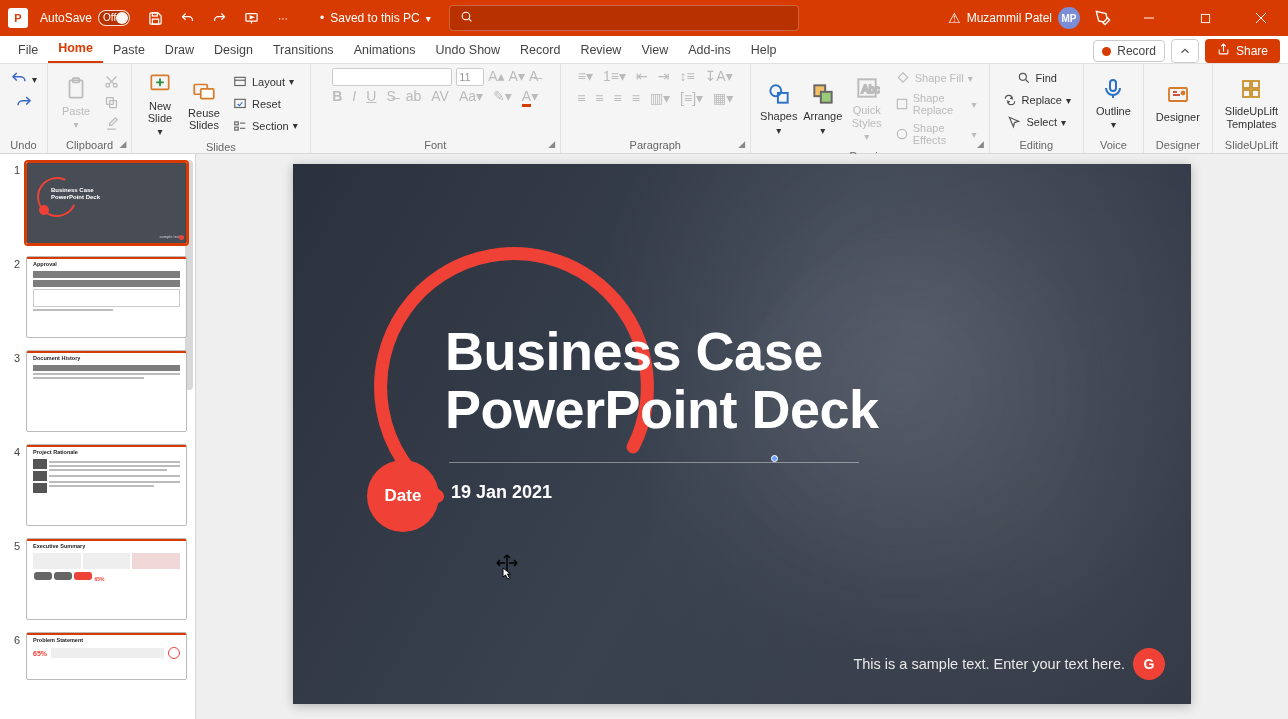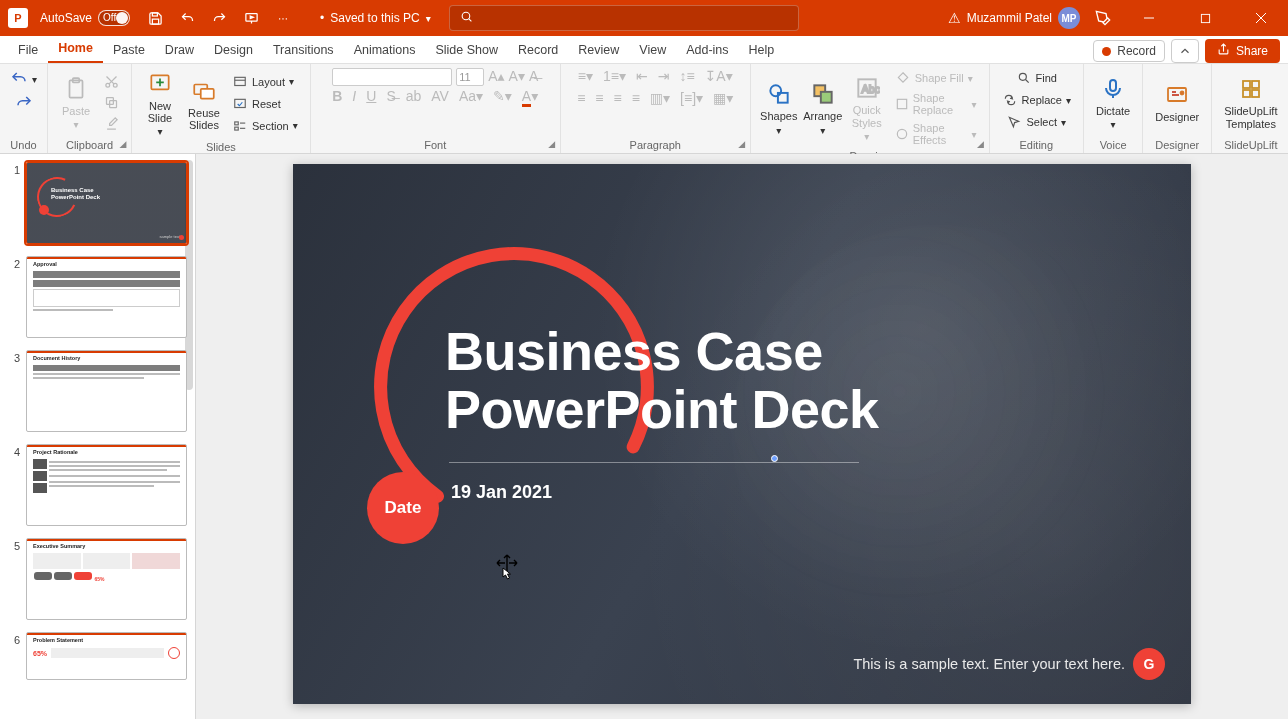--- a/index.html
+++ b/index.html
@@ -84,21 +84,21 @@
   .slide .bg {
     position:absolute; inset:0;
     background:
       radial-gradient(circle at 70% 30%, rgba(255,255,255,.10), transparent 45%),
       radial-gradient(circle at 85% 70%, rgba(255,255,255,.06), transparent 50%),
       linear-gradient(120deg, #2b313c 0%, #3a4250 48%, #2e3440 100%);
   }
   .slide .bgshape1 { position:absolute; right:40px; top:60px; width:420px; height:420px; border-radius:50%; background: radial-gradient(circle at 40% 40%, rgba(255,255,255,.05), transparent 60%); filter: blur(2px); }
   .ring { position:absolute; left:76px; top:78px; width:290px; height:290px; }
   .ring svg { width:100%; height:100%; }
-  .datebadge { position:absolute; left:74px; top:308px; width:72px; height:72px; border-radius:50%; background:#ef4136; color:#fff; display:flex; align-items:center; justify-content:center; font-weight:700; font-size:17px; }
+  .datebadge { position:absolute; left:74px; top:296px; width:72px; height:72px; border-radius:50%; background:#ef4136; color:#fff; display:flex; align-items:center; justify-content:center; font-weight:700; font-size:17px; }
   .title { position:absolute; left:152px; top:158px; color:#fff; font-weight:900; font-size:54px; line-height:1.08; letter-spacing:-0.5px; font-family: "Segoe UI Black","Arial Black",sans-serif; }
   .rule { position:absolute; left:156px; top:298px; width:410px; height:1px; background: rgba(255,255,255,.4); }
   .date { position:absolute; left:158px; top:318px; color:#fff; font-weight:700; font-size:18px; }
   .footer { position:absolute; right:66px; bottom:32px; color:#e9e9e9; font-size:14.5px; }
   .footerdot { position:absolute; right:26px; bottom:24px; width:32px; height:32px; border-radius:50%; background:#ef4136; color:#fff; display:flex;align-items:center;justify-content:center; font-weight:700; font-size:14px;}
   .handle { position:absolute; left:478px; top:291px; width:7px; height:7px; background:#6fa0ff; border:1px solid #fff; border-radius:50%; }
 
   .movecursor { position:absolute; left:300px; top:400px; pointer-events:none; }
 
   
@@ -199,21 +199,21 @@
   </div>
 
   <div class="tabs">
     <div class="tab">File</div>
     <div class="tab active">Home</div>
     <div class="tab">Paste</div>
     <div class="tab">Draw</div>
     <div class="tab">Design</div>
     <div class="tab">Transitions</div>
     <div class="tab">Animations</div>
-    <div class="tab">Slide Show</div>
+    <div class="tab">Undo Show</div>
     <div class="tab">Record</div>
     <div class="tab">Review</div>
     <div class="tab">View</div>
     <div class="tab">Add-ins</div>
     <div class="tab">Help</div>
     <div class="right-tools">
       <div class="record-btn">
         <span class="record-dot"></span>
         <span>Record</span>
       </div>
@@ -510,21 +510,21 @@
     <div class="group">
       <div class="group-body">
         <div class="vbtn">
           <div class="ic">
               <svg width="24" height="24" viewBox="0 0 24 24" fill="none" stroke="#2a72c4" stroke-width="2">
                 <rect x="9" y="3" width="6" height="11" rx="3"></rect>
                 <path d="M5 11a7 7 0 0 0 14 0"></path>
                 <path d="M12 18v3"></path>
               </svg>
             </div>
-          <div class="lab">Dictate</div>
+          <div class="lab">Outline</div>
             <span class="chev">▾</span>
         </div>
       </div>
       <div class="group-label">Voice</div>
     </div>
 
     <div class="group">
       <div class="group-body">
         <div class="vbtn">
           <div class="ic">

